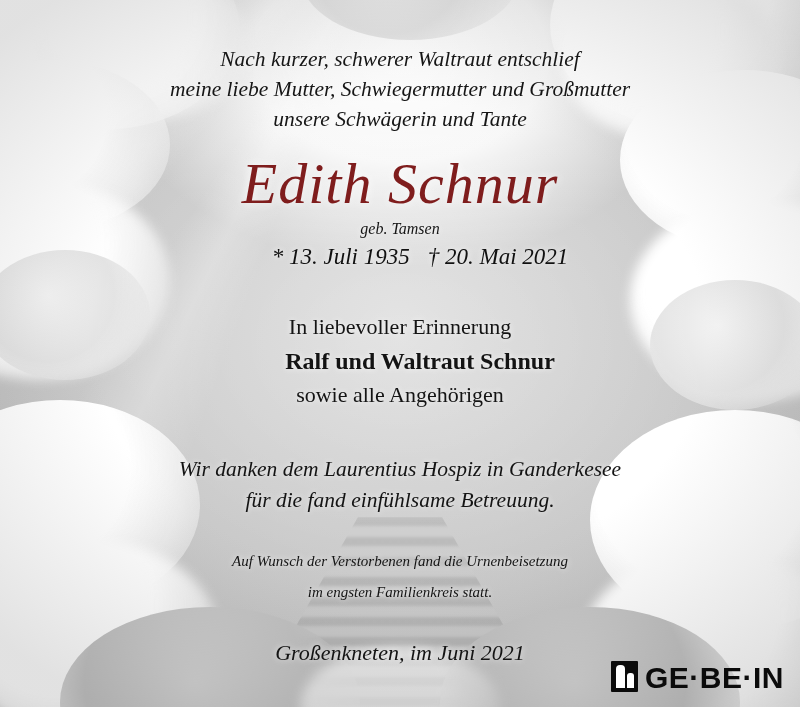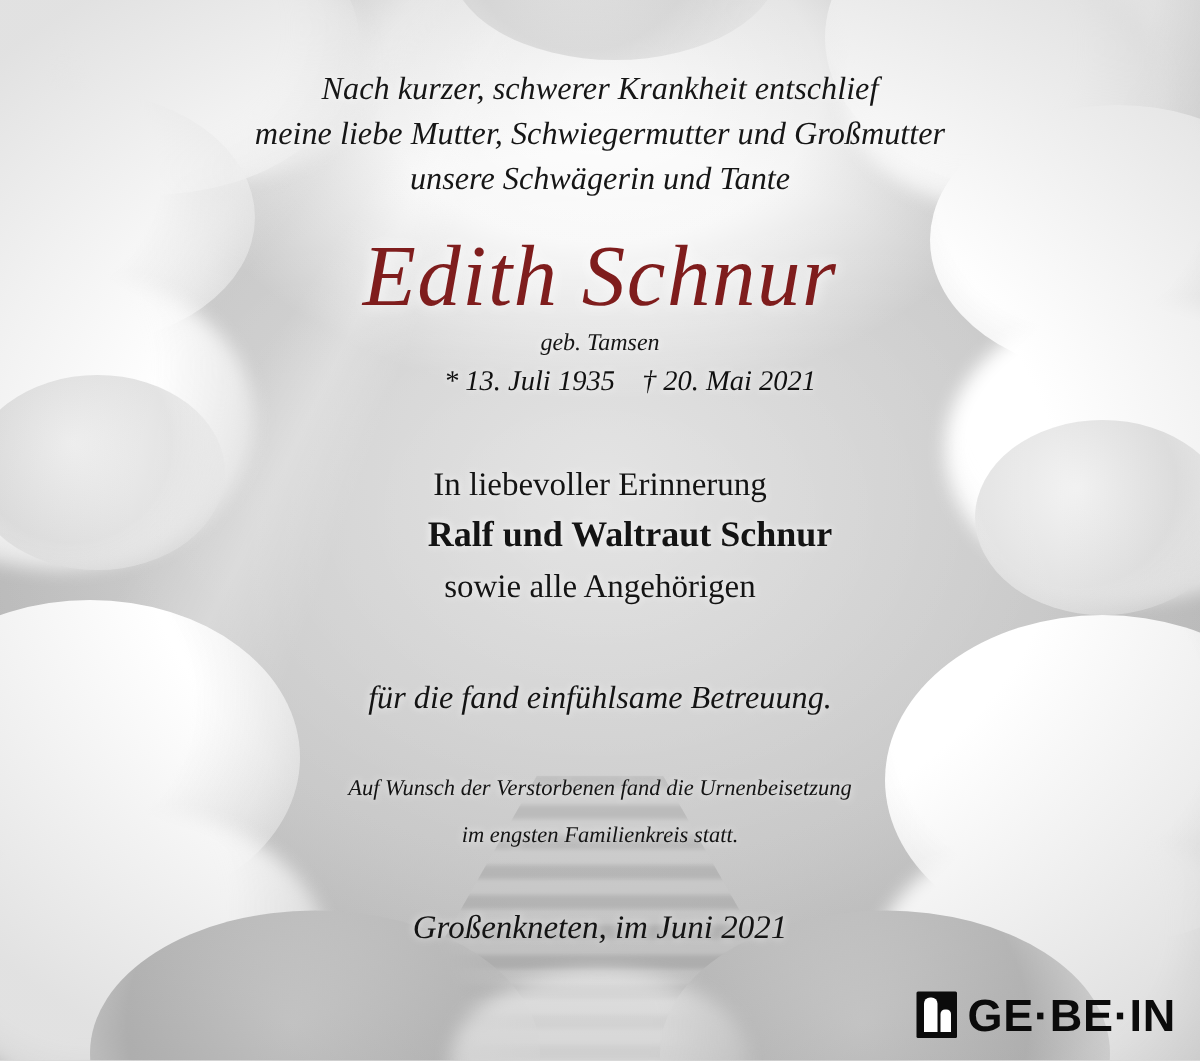--- a/index.html
+++ b/index.html
@@ -129,21 +129,21 @@
   .maiden {
     margin-top: 4px;
     font-style: italic;
     font-size: 16px;
     color: #161616;
     text-shadow: 0 0 6px rgba(255,255,255,0.85);
   }
   .dates {
     margin-top: 6px;
     font-style: italic;
-    font-size: 19px;
+    font-size: 23px;
     color: #111111;
     text-shadow: 0 0 6px rgba(255,255,255,0.85);
     margin-left: 40px;
   }
   .dates .sep { display: inline-block; width: 18px; }
 
   .memory {
     margin-top: 40px;
     font-size: 22px;
     line-height: 34px;
@@ -248,39 +248,40 @@
 
   <div class="cloud dark" style="left:60px; bottom:-90px; width:300px; height:190px;"></div>
   <div class="cloud dark" style="right:60px; bottom:-90px; width:300px; height:190px;"></div>
   <div class="cloud soft" style="left:300px; bottom:-60px; width:200px; height:120px; opacity:.6;"></div>
 
   <div class="vignette"></div>
 
   <div class="content">
 
     <div class="intro">
-      <div>Nach kurzer, schwerer Krankheit entschlief</div>
+      <div>Nach kurzer, schwerer Waltraut entschlief</div>
       <div>meine liebe Mutter, Schwiegermutter und Großmutter</div>
       <div>unsere Schwägerin und Tante</div>
     </div>
 
     <div class="name">Edith Schnur</div>
     <div class="maiden">geb. Tamsen</div>
 
     <div class="dates">
       <span>* 13. Juli 1935</span><span class="sep"></span><span>† 20. Mai 2021</span>
     </div>
 
     <div class="memory">
       <div>In liebevoller Erinnerung</div>
       <div class="bold">Ralf und Waltraut Schnur</div>
       <div>sowie alle Angehörigen</div>
     </div>
 
     <div class="thanks">
+      <div>Wir danken dem Laurentius Hospiz in Ganderkesee</div>
       <div>für die fand einfühlsame Betreuung.</div>
     </div>
 
     <div class="burial">
       <div>Auf Wunsch der Verstorbenen fand die Urnenbeisetzung</div>
       <div>im engsten Familienkreis statt.</div>
     </div>
 
     <div class="place">Großenkneten, im Juni 2021</div>
   </div>

